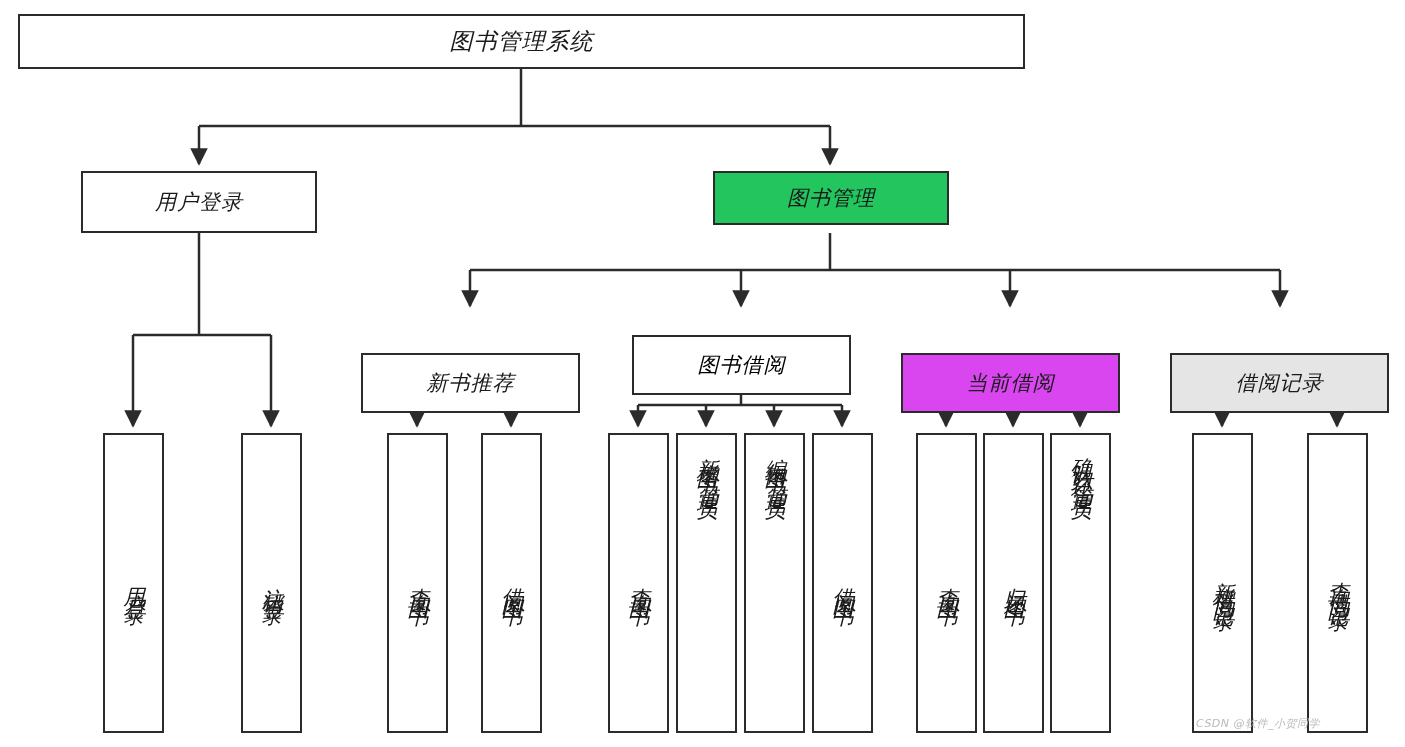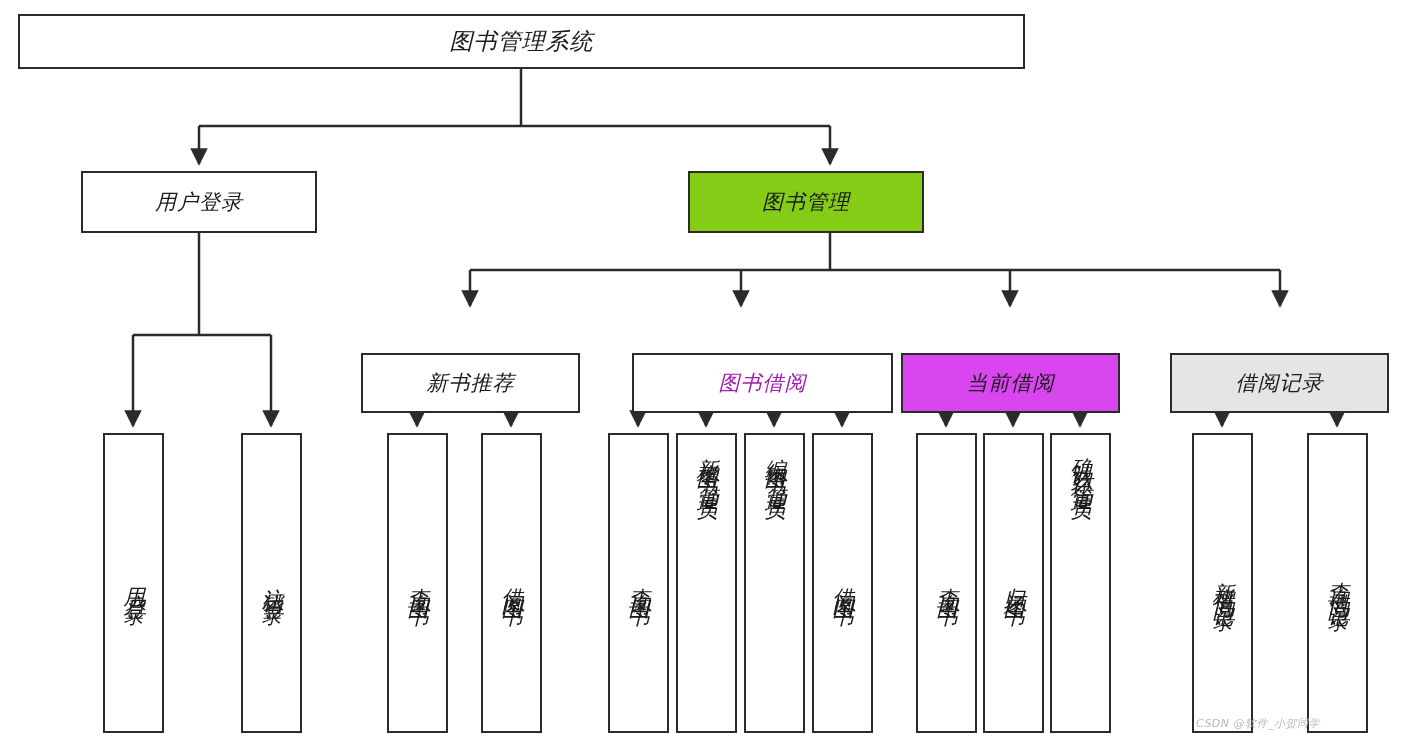--- a/index.html
+++ b/index.html
@@ -124,24 +124,24 @@
       <path d="M 1280 374 L 1280 405"></path>
       <path d="M 1222 405 L 1337 405"></path>
       <path d="M 1222 405 L 1222 426" marker-end="url(#arrow)"></path>
       <path d="M 1337 405 L 1337 426" marker-end="url(#arrow)"></path>
     </g>
   </svg>
 
   <div class="node root" style="left: 18px; top: 14px; width: 1007px; height: 55px; border-color: rgb(43, 43, 43); background: rgb(255, 255, 255); color: rgb(26, 26, 26);">图书管理系统</div>
 
   <div class="node level1" style="left: 81px; top: 171px; width: 236px; height: 62px; border-color: rgb(43, 43, 43); background: rgb(255, 255, 255); color: rgb(26, 26, 26);">用户登录</div>
-  <div class="node level1" style="left: 688px; top: 171px; width: 236px; height: 62px; border-color: rgb(43, 43, 43); background: #84cc16; color: rgb(26, 26, 26);">图书管理</div>
+  <div class="node level1" style="left: 713px; top: 171px; width: 236px; height: 54px; border-color: rgb(43, 43, 43); background: #22c55e; color: rgb(26, 26, 26);">图书管理</div>
 
   <div class="node level2" style="left: 361px; top: 314px; width: 219px; height: 60px; border-color: rgb(43, 43, 43); background: rgb(255, 255, 255); color: rgb(26, 26, 26);">新书推荐</div>
-  <div class="node level2" style="left: 632px; top: 314px; width: 261px; height: 60px; border-color: rgb(43, 43, 43); background: rgb(255, 255, 255); color: #a21caf;">图书借阅</div>
+  <div class="node level2" style="left: 632px; top: 296px; width: 219px; height: 60px; border-color: rgb(43, 43, 43); background: rgb(255, 255, 255); color: #000000;">图书借阅</div>
   <div class="node level2" style="left: 901px; top: 314px; width: 219px; height: 60px; border-color: rgb(43, 43, 43); background: #d946ef; color: rgb(26, 26, 26);">当前借阅</div>
   <div class="node level2" style="left: 1170px; top: 314px; width: 219px; height: 60px; border-color: rgb(43, 43, 43); background: #e5e5e5; color: rgb(26, 26, 26);">借阅记录</div>
 
   <div class="node leaf" style="left: 103px; top: 433px; width: 61px; height: 300px; border-color: rgb(43, 43, 43); background: rgb(255, 255, 255); color: rgb(26, 26, 26);">用户登录</div>
   <div class="node leaf" style="left: 241px; top: 433px; width: 61px; height: 300px; border-color: rgb(43, 43, 43); background: rgb(255, 255, 255); color: rgb(26, 26, 26);">注销登录</div>
   <div class="node leaf" style="left: 387px; top: 433px; width: 61px; height: 300px; border-color: rgb(43, 43, 43); background: rgb(255, 255, 255); color: rgb(26, 26, 26);">查询图书</div>
   <div class="node leaf" style="left: 481px; top: 433px; width: 61px; height: 300px; border-color: rgb(43, 43, 43); background: rgb(255, 255, 255); color: rgb(26, 26, 26);">借阅图书</div>
   <div class="node leaf" style="left: 608px; top: 433px; width: 61px; height: 300px; border-color: rgb(43, 43, 43); background: rgb(255, 255, 255); color: rgb(26, 26, 26);">查询图书</div>
   <div class="node leaf topalign" style="left: 676px; top: 433px; width: 61px; height: 300px; border-color: rgb(43, 43, 43); background: rgb(255, 255, 255); color: rgb(26, 26, 26);">新增图书（管理员）</div>
   <div class="node leaf topalign" style="left: 744px; top: 433px; width: 61px; height: 300px; border-color: rgb(43, 43, 43); background: rgb(255, 255, 255); color: rgb(26, 26, 26);">编辑图书（管理员）</div>

